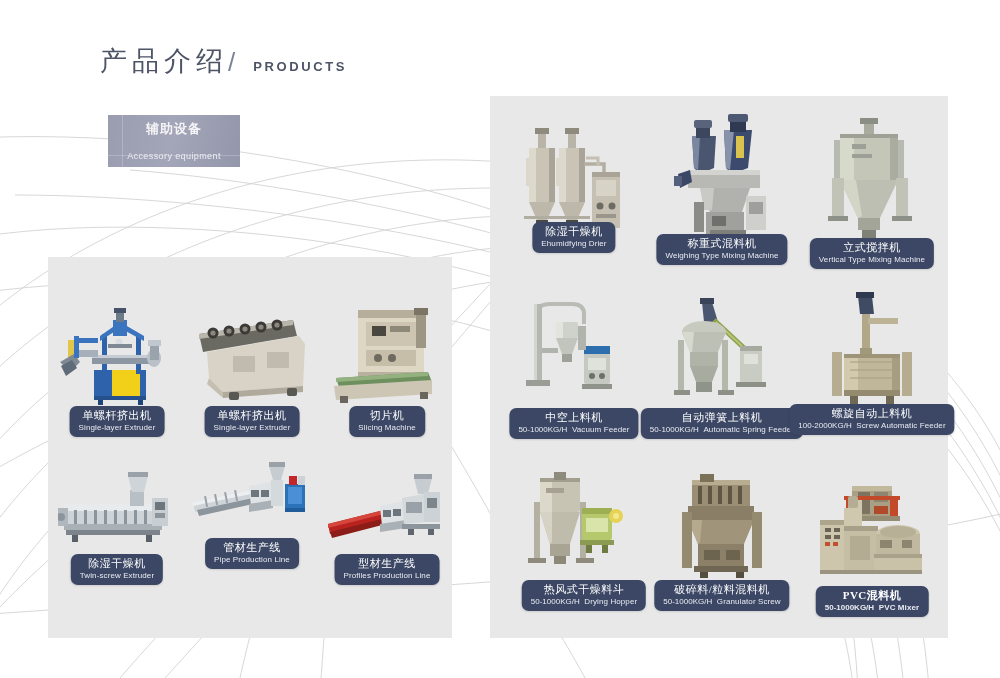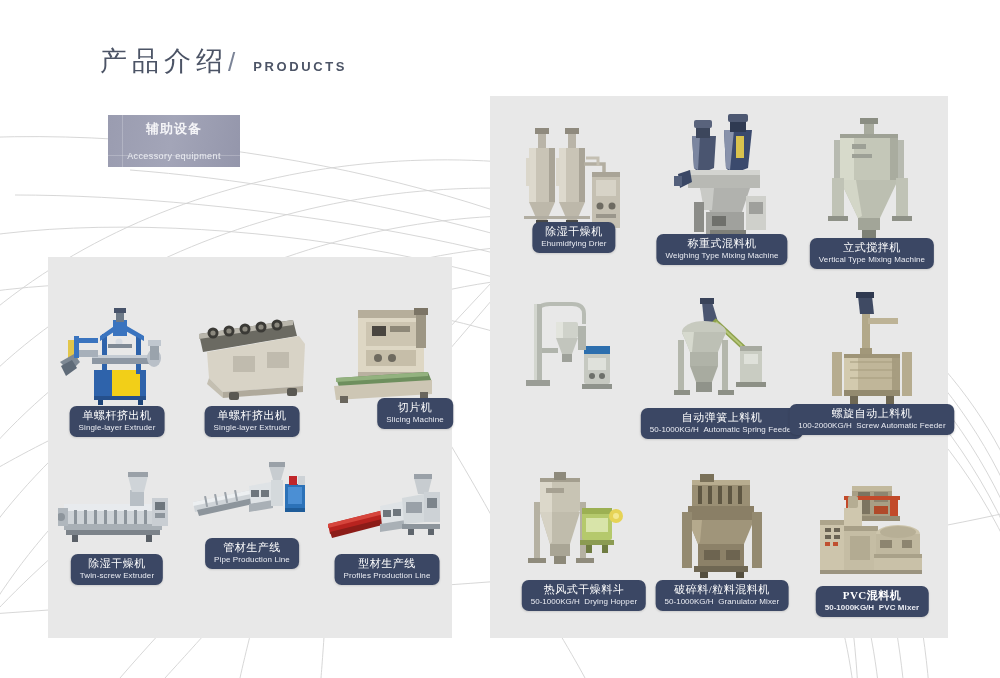--- a/index.html
+++ b/index.html
@@ -197,21 +197,21 @@
         <rect x="30" y="72" width="70" height="8" fill="#b9b1a0"></rect>
         <path d="M8,78 L100,72 L104,82 L12,90 Z" fill="#6e8f5e"></path>
         <path d="M8,78 L100,72 L100,76 L8,82 Z" fill="#93b27f"></path>
         <path d="M6,86 L104,80 L104,94 L8,100 Z" fill="#cdc6b4"></path>
         <rect x="12" y="96" width="8" height="7" fill="#6a665d"></rect>
         <rect x="92" y="92" width="8" height="7" fill="#6a665d"></rect>
         <rect x="88" y="14" width="10" height="34" fill="#9d9684"></rect>
         <rect x="86" y="8" width="14" height="7" fill="#7c7566"></rect>
       </g>
     </svg>
-    <div class="badge" style="top:98px;margin-left:28px;">
+    <div class="badge" style="top:106px;">
       <span class="b-cn">切片机</span>
       <span class="b-en">Slicing Machine</span>
     </div>
   </div>
 
   <div class="cell" style="left:58px;top:462px;width:118px;height:120px;">
     <svg class="art" width="118" height="90" viewBox="0 0 118 90">
       <g>
         <rect x="6" y="42" width="98" height="26" rx="3" fill="#cfd4d8"></rect>
         <rect x="6" y="42" width="98" height="7" fill="#e8ebee"></rect>
@@ -417,20 +417,24 @@
         <rect x="66" y="50" width="26" height="38" rx="2" fill="#c6c9c1"></rect>
         <rect x="66" y="50" width="26" height="8" fill="#2d6fae"></rect>
         <rect x="70" y="62" width="18" height="12" fill="#dfe1db"></rect>
         <circle cx="74" cy="80" r="3" fill="#6d706a"></circle>
         <circle cx="84" cy="80" r="3" fill="#6d706a"></circle>
         <rect x="64" y="88" width="30" height="5" fill="#8f938c"></rect>
         <rect x="60" y="30" width="8" height="24" fill="#b0b4ac"></rect>
         <rect x="24" y="52" width="16" height="5" fill="#b0b4ac"></rect>
       </g>
     </svg>
+    <div class="badge" style="top:112px;">
+      <span class="b-cn">中空上料机</span>
+      <span class="b-en"><span class="spec">50-1000KG/H</span>&nbsp;&nbsp;<span>Vacuum Feeder</span></span>
+    </div>
   </div>
 
   <div class="cell" style="left:666px;top:296px;width:112px;height:140px;">
     <svg class="art" width="112" height="112" viewBox="0 0 112 112">
       <g>
         <path d="M36,6 L46,6 L52,26 L38,26 Z" fill="#4a5570"></path>
         <rect x="34" y="2" width="14" height="6" fill="#39435a"></rect>
         <g stroke="#8ea14d" stroke-width="5" fill="none">
           <path d="M48,24 L78,52"></path>
         </g>
@@ -542,21 +546,21 @@
         <rect x="28" y="94" width="54" height="6" fill="#6f6753"></rect>
         <rect x="34" y="100" width="8" height="6" fill="#544e3e"></rect>
         <rect x="70" y="100" width="8" height="6" fill="#544e3e"></rect>
         <rect x="16" y="40" width="10" height="56" fill="#948a70"></rect>
         <rect x="86" y="40" width="10" height="56" fill="#948a70"></rect>
         <rect x="34" y="2" width="14" height="8" fill="#7a7159"></rect>
       </g>
     </svg>
     <div class="badge" style="top:108px;">
       <span class="b-cn">破碎料/粒料混料机</span>
-      <span class="b-en"><span class="spec">50-1000KG/H</span>&nbsp;&nbsp;<span>Granulator Mixer</span></span>
+      <span class="b-en"><span class="spec">50-1000KG/H</span>&nbsp;&nbsp;<span>Granulator Screw</span></span>
     </div>
   </div>
 
   <div class="cell" style="left:816px;top:478px;width:112px;height:130px;font-weight:bold;">
     <svg class="art" width="112" height="102" viewBox="0 0 112 102">
       <g>
         <rect x="12" y="6" width="88" height="84" fill="none"></rect>
         <rect x="36" y="8" width="40" height="34" fill="#a89f85"></rect>
         <rect x="36" y="8" width="40" height="5" fill="#c2b99d"></rect>
         <rect x="42" y="14" width="12" height="22" fill="#7c7460"></rect>

